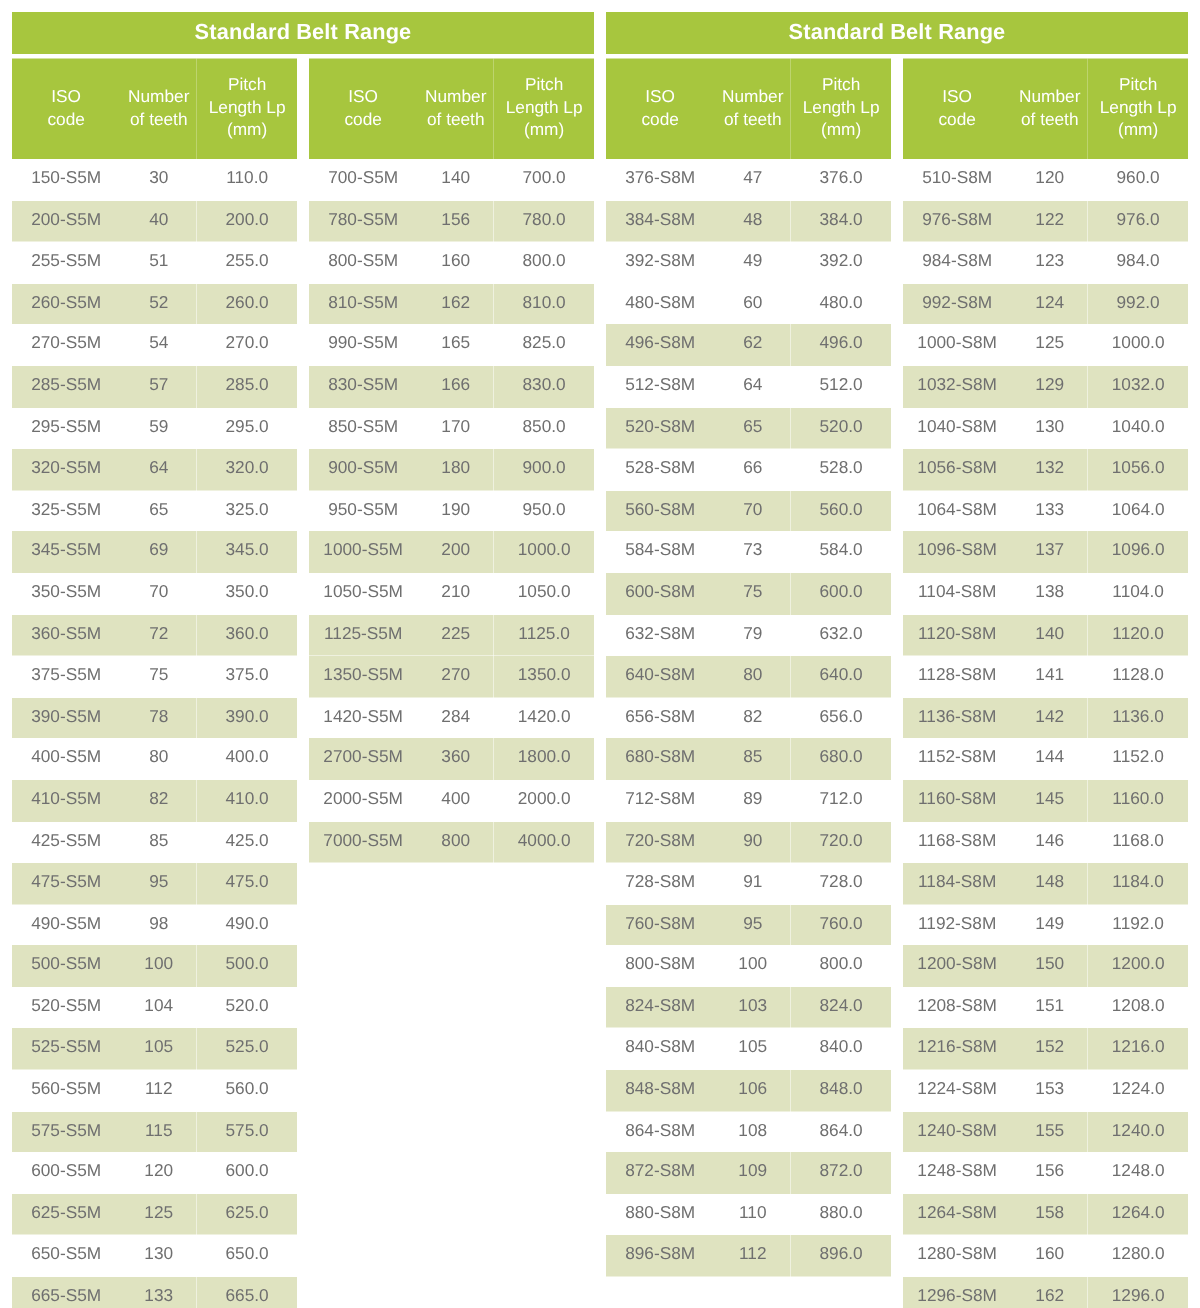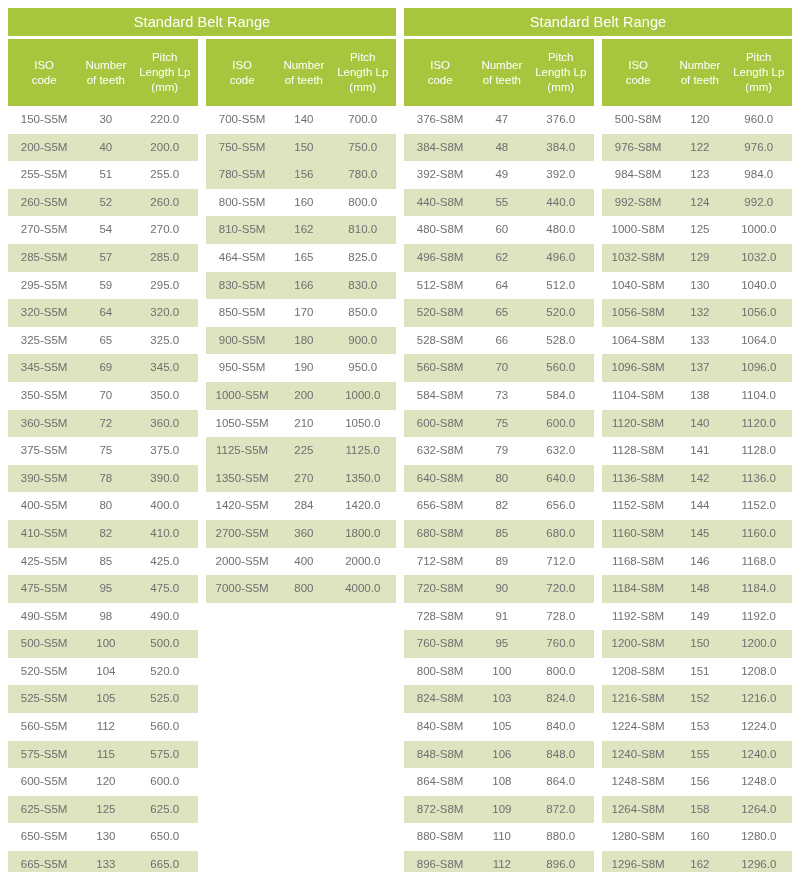--- a/index.html
+++ b/index.html
@@ -28,21 +28,21 @@
   .title-row {
     display: flex;
     gap: 8px;
     width: 784px;
   }
   .title-banner {
     flex: 1 1 0;
     background: #a7c63e;
     color: #ffffff;
     font-size: 14.5px;
-    font-weight: normal;
+    font-weight: bold;
     text-align: center;
     line-height: 28px;
     height: 28px;
     letter-spacing: 0.1px;
   }
 
   
   .blocks-row {
     display: flex;
     gap: 8px;
@@ -126,21 +126,21 @@
                 <span class="hdr-line">Pitch</span>
                 <span class="hdr-line">Length Lp</span>
                 <span class="hdr-line">(mm)</span>
               </th>
             </tr>
           </thead>
           <tbody>
             <tr class="odd">
               <td>150-S5M</td>
               <td>30</td>
-              <td>220.0</td>
+              <td>110.0</td>
             </tr>
             <tr class="even">
               <td>200-S5M</td>
               <td>40</td>
               <td>200.0</td>
             </tr>
             <tr class="odd">
               <td>255-S5M</td>
               <td>51</td>
               <td>255.0</td>
@@ -297,41 +297,36 @@
               </th>
             </tr>
           </thead>
           <tbody>
             <tr class="odd">
               <td>700-S5M</td>
               <td>140</td>
               <td>700.0</td>
             </tr>
             <tr class="even">
-              <td>750-S5M</td>
-              <td>150</td>
-              <td>750.0</td>
-            </tr>
-            <tr class="even">
               <td>780-S5M</td>
               <td>156</td>
               <td>780.0</td>
             </tr>
             <tr class="odd">
               <td>800-S5M</td>
               <td>160</td>
               <td>800.0</td>
             </tr>
             <tr class="even">
               <td>810-S5M</td>
               <td>162</td>
               <td>810.0</td>
             </tr>
             <tr class="odd">
-              <td>464-S5M</td>
+              <td>990-S5M</td>
               <td>165</td>
               <td>825.0</td>
             </tr>
             <tr class="even">
               <td>830-S5M</td>
               <td>166</td>
               <td>830.0</td>
             </tr>
             <tr class="odd">
               <td>850-S5M</td>
@@ -464,25 +459,20 @@
             <tr class="even">
               <td>384-S8M</td>
               <td>48</td>
               <td>384.0</td>
             </tr>
             <tr class="odd">
               <td>392-S8M</td>
               <td>49</td>
               <td>392.0</td>
             </tr>
-            <tr class="even">
-              <td>440-S8M</td>
-              <td>55</td>
-              <td>440.0</td>
-            </tr>
             <tr class="odd">
               <td>480-S8M</td>
               <td>60</td>
               <td>480.0</td>
             </tr>
             <tr class="even">
               <td>496-S8M</td>
               <td>62</td>
               <td>496.0</td>
             </tr>
@@ -618,21 +608,21 @@
               </th>
               <th>
                 <span class="hdr-line">Pitch</span>
                 <span class="hdr-line">Length Lp</span>
                 <span class="hdr-line">(mm)</span>
               </th>
             </tr>
           </thead>
           <tbody>
             <tr class="odd">
-              <td>500-S8M</td>
+              <td>510-S8M</td>
               <td>120</td>
               <td>960.0</td>
             </tr>
             <tr class="even">
               <td>976-S8M</td>
               <td>122</td>
               <td>976.0</td>
             </tr>
             <tr class="odd">
               <td>984-S8M</td>

